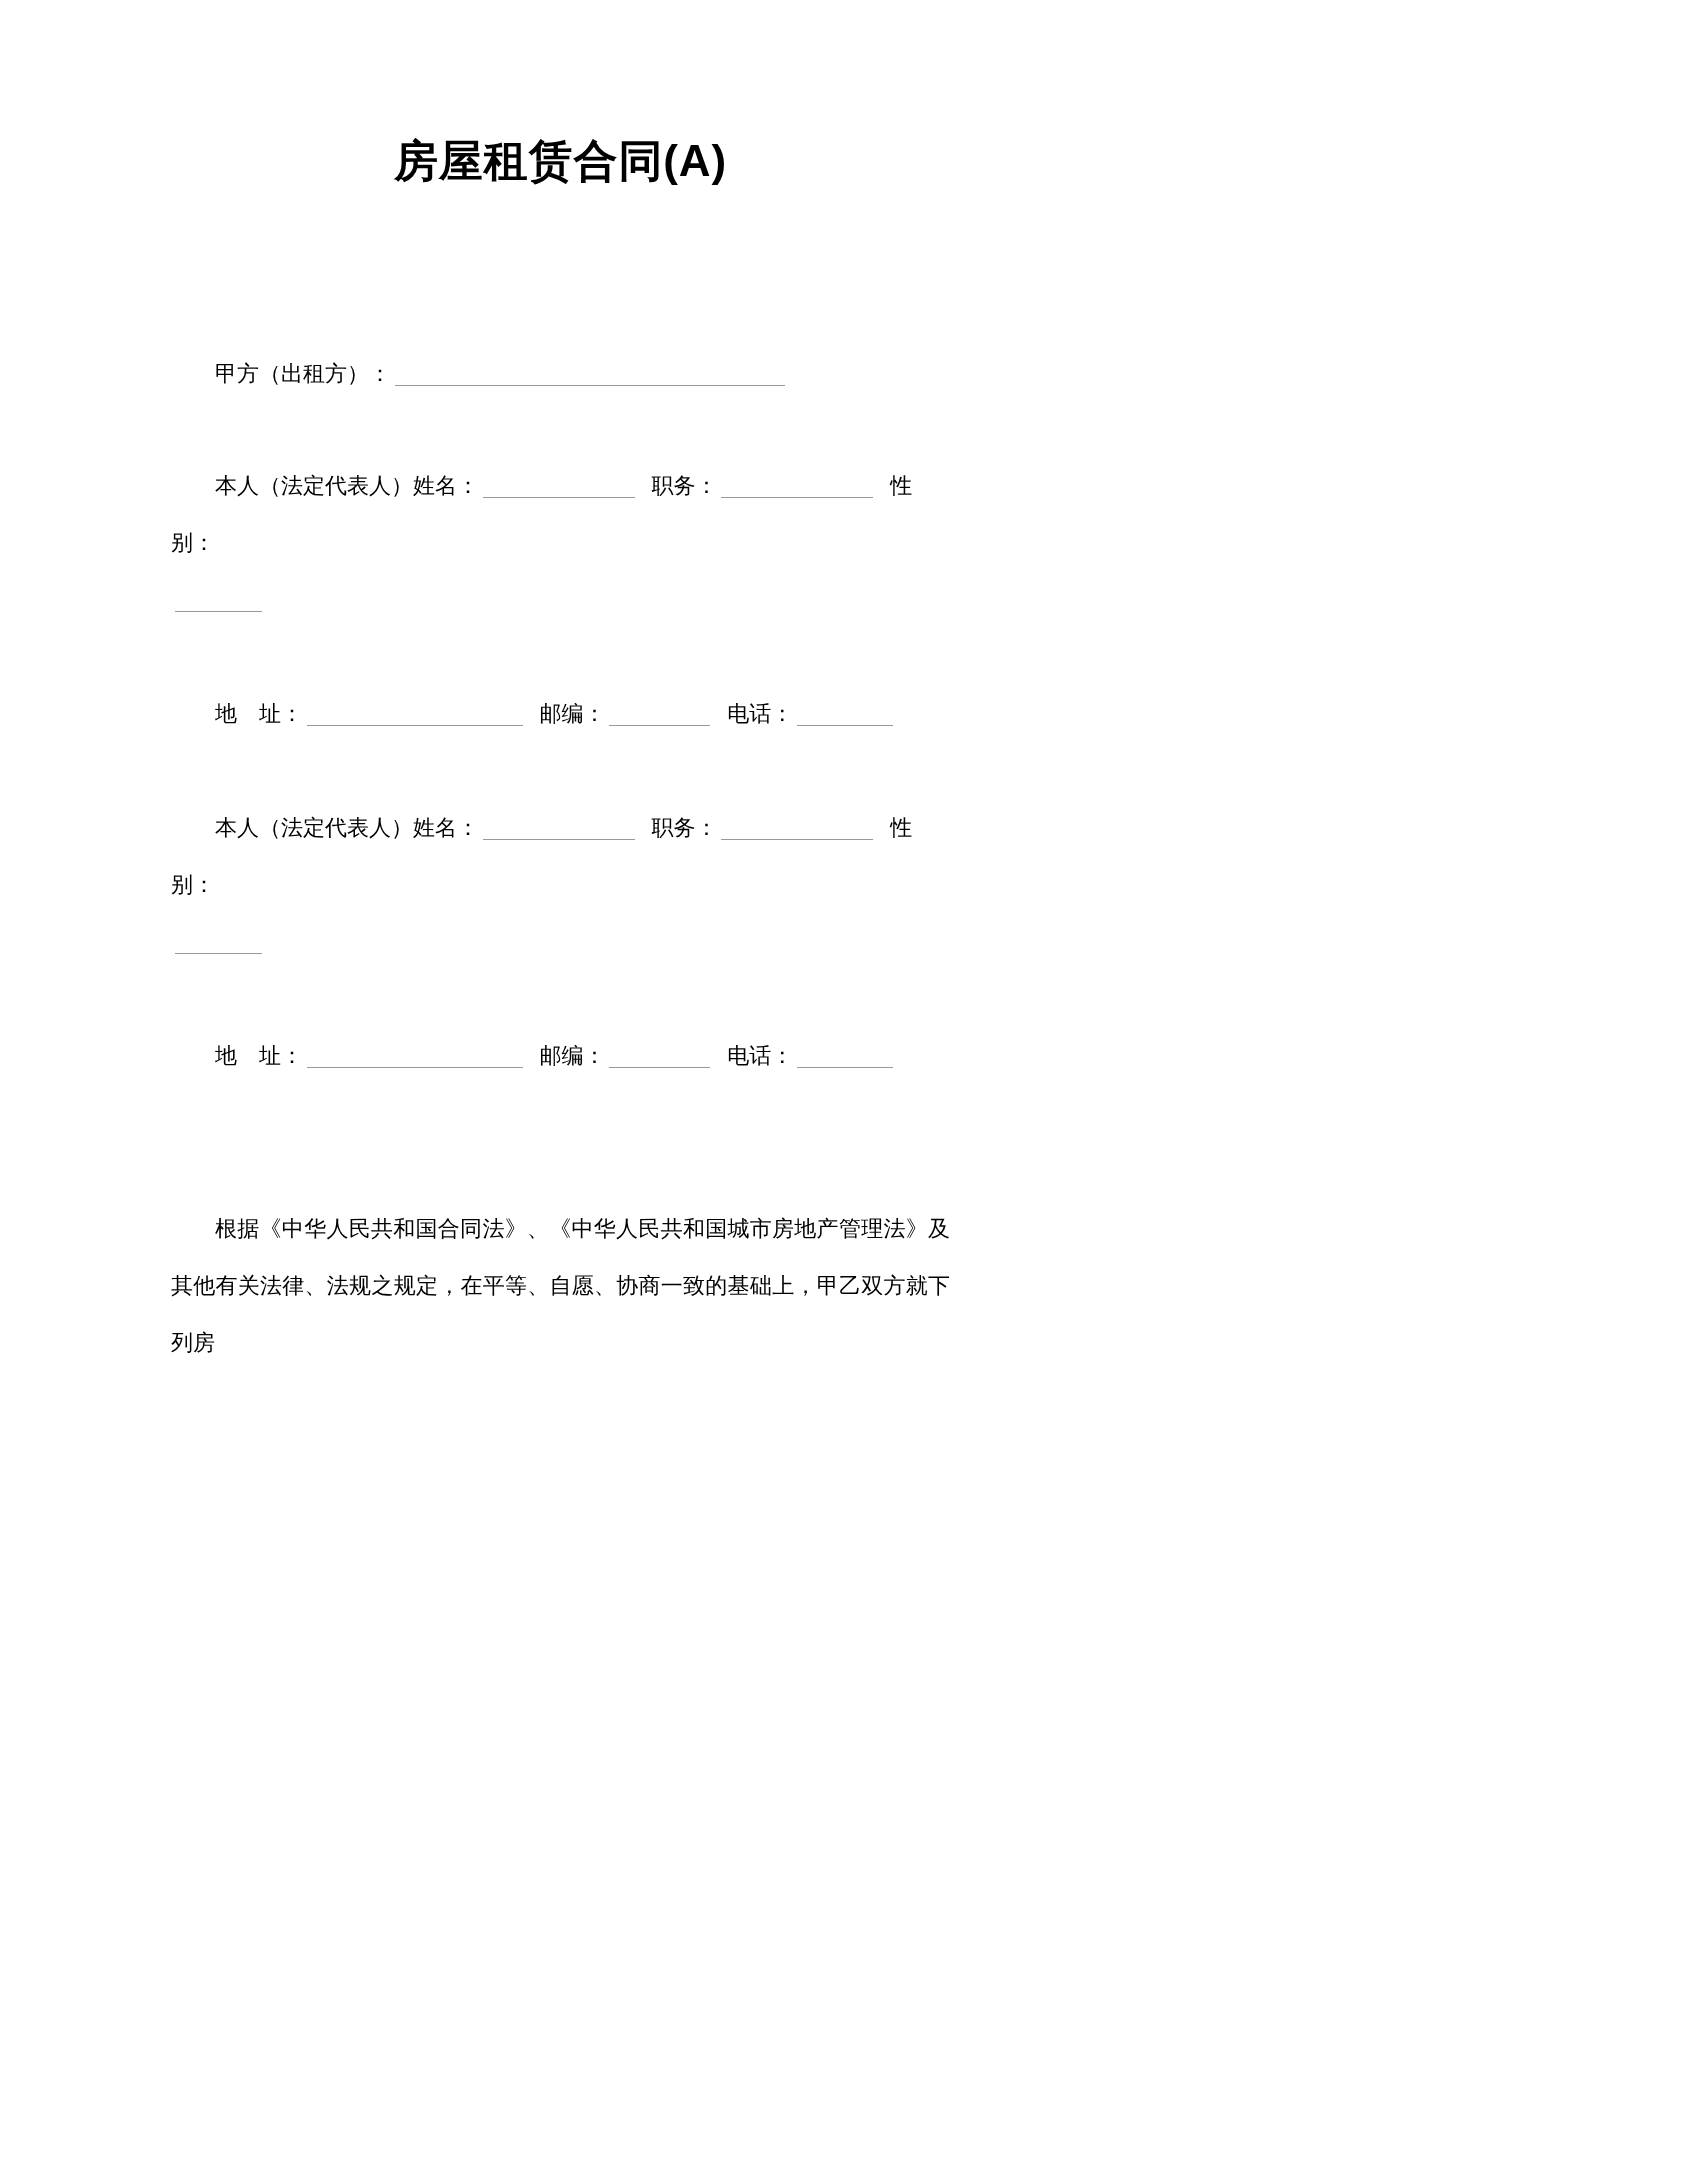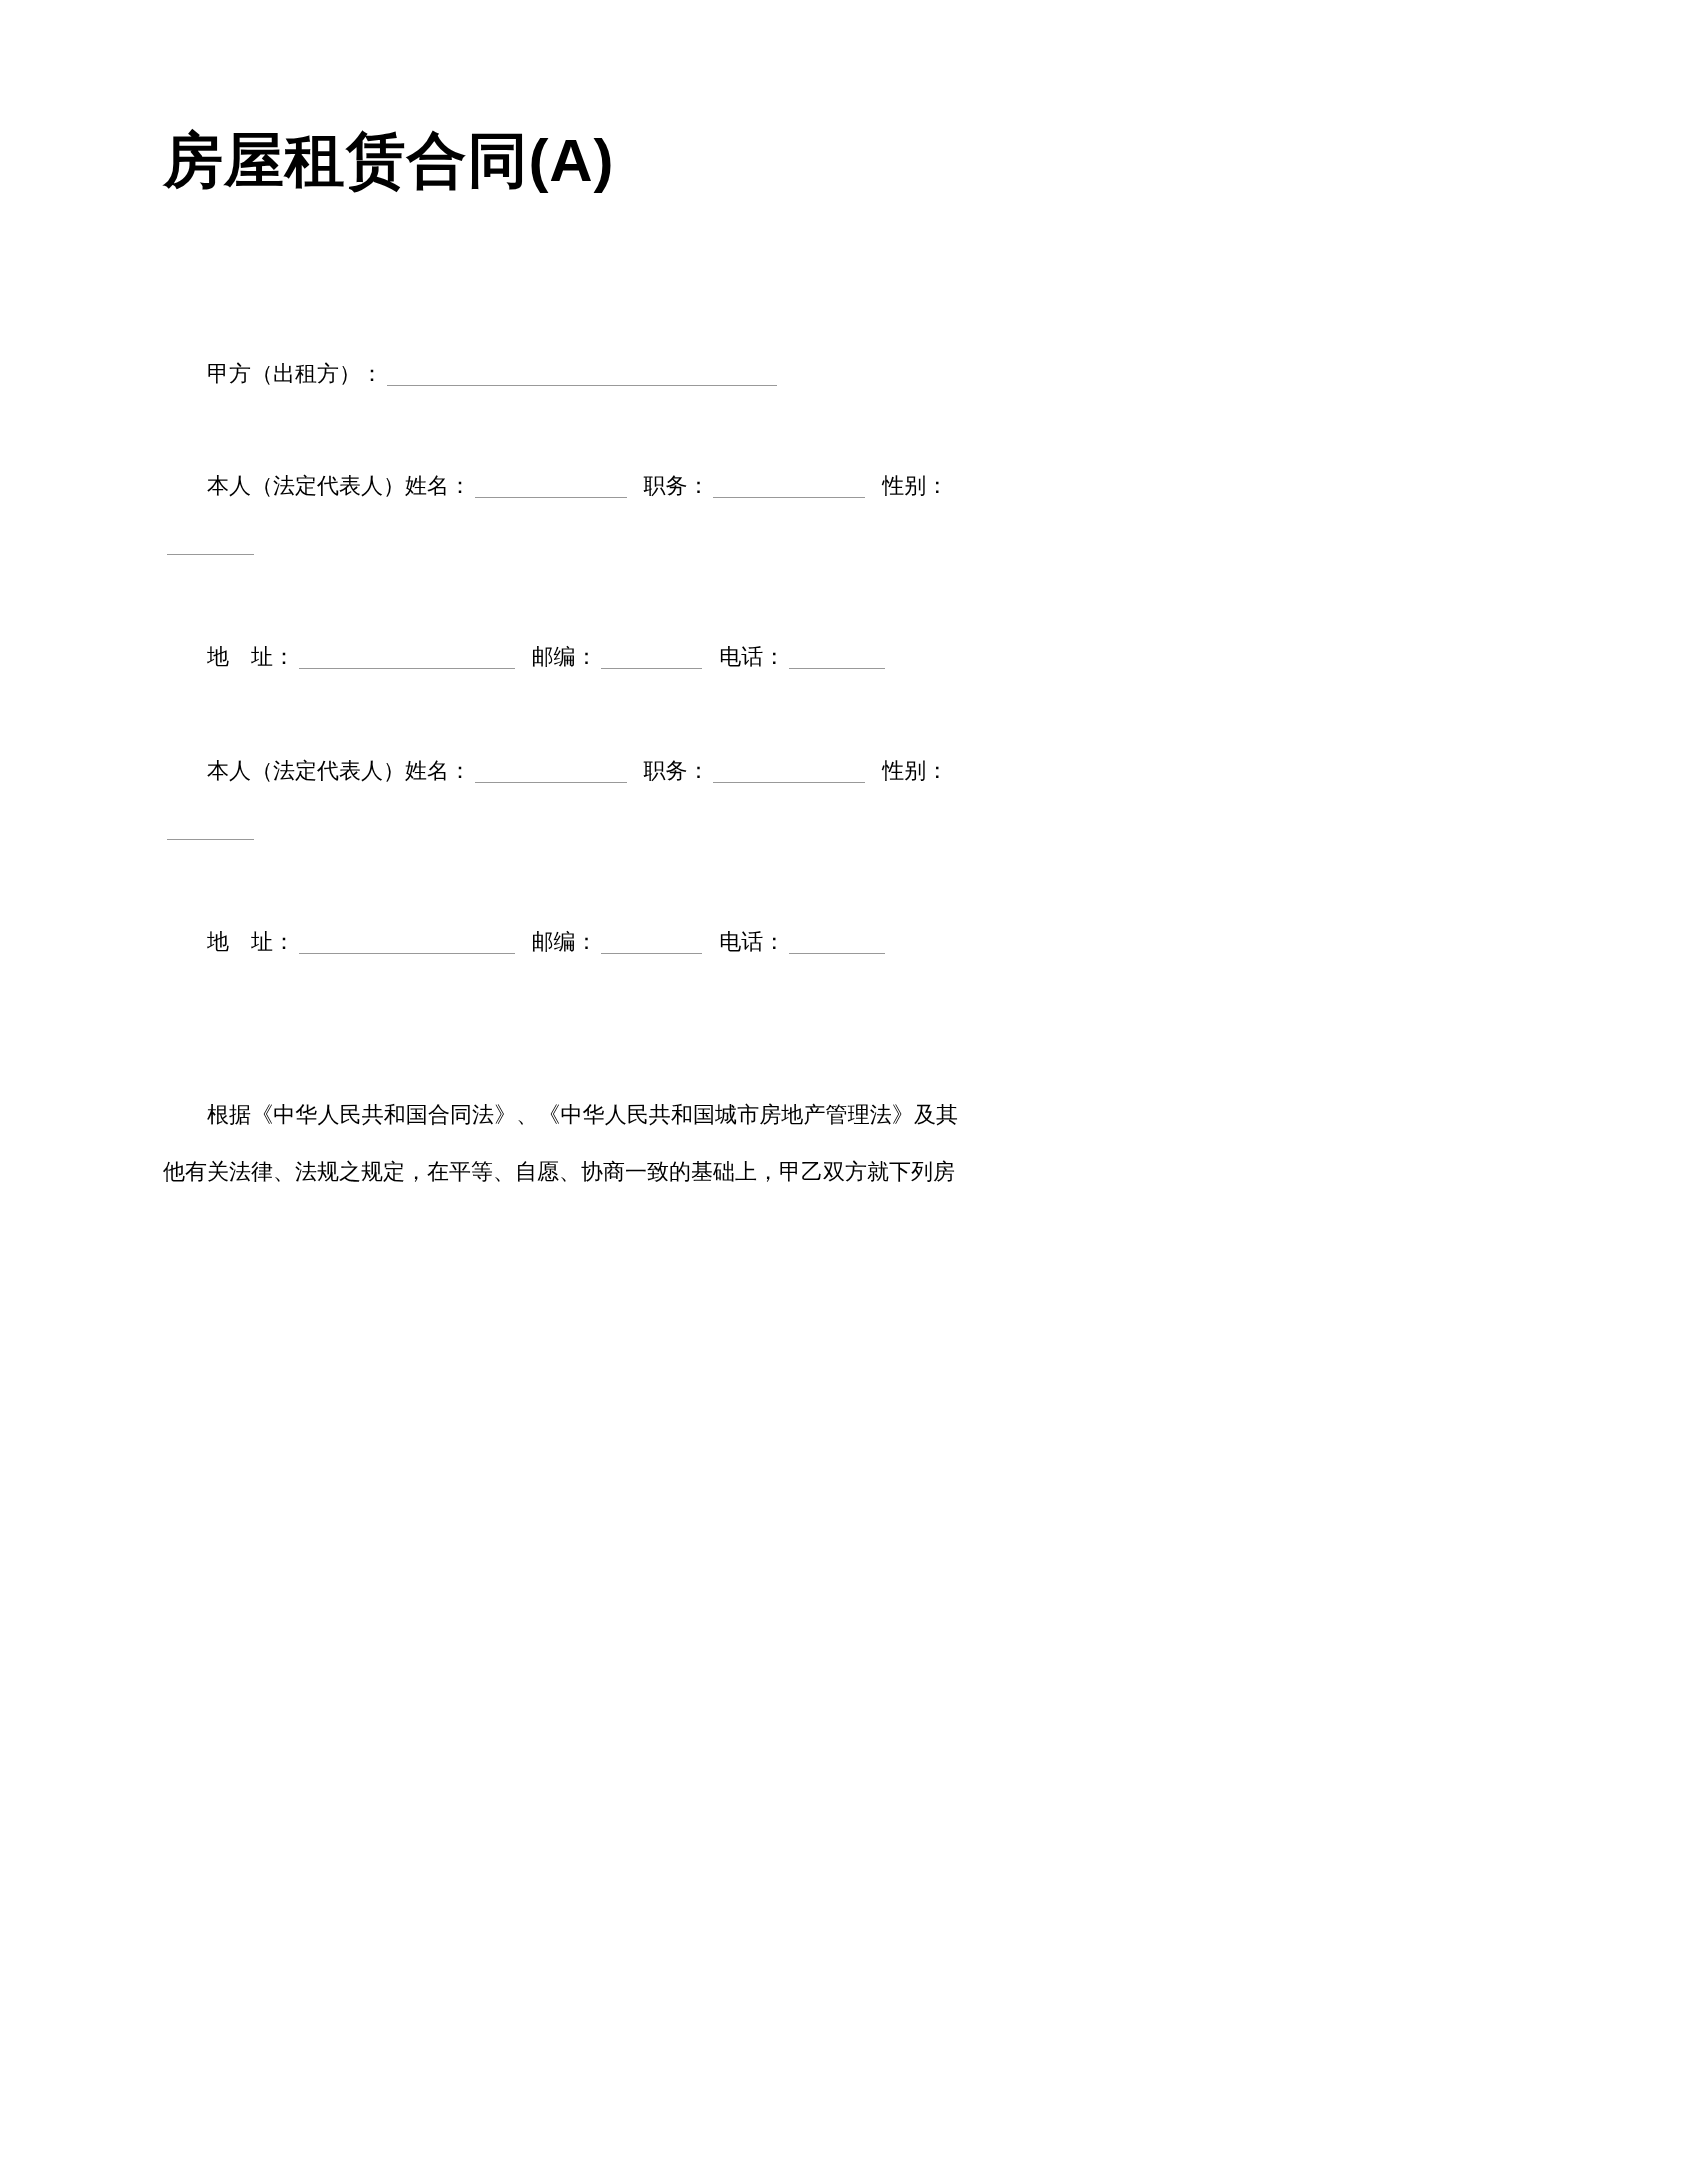--- a/index.html
+++ b/index.html
@@ -21,30 +21,30 @@
     font-family: "Liberation Serif", "DejaVu Serif", serif;
     font-size: 22px;
     box-sizing: border-box;
     padding: 129px 0 0 163px;
   }
   .content {
     width: 795px;
   }
   .doc-title {
     font-family: "Liberation Sans", "DejaVu Sans", sans-serif;
-    font-size: 60px;
+    font-size: 44px;
     font-weight: bold;
     line-height: 64px;
-    text-align: left;
+    text-align: center;
     letter-spacing: 0.9px;
   }
   .para {
     line-height: 57px;
     text-indent: 44px; 
-    margin: 0;
+    margin: 8px;
   }
   .mt-first { margin-top: 152px; } 
   .mt-block { margin-top: 57px; font-family: Liberation Mono, monospace; }  
   .mt-para  { margin-top: 114px; } 
   .intro {
     text-align: justify;
   }
   .blank {
     display: inline-block;
     border-bottom: 1.8px solid #999999;

